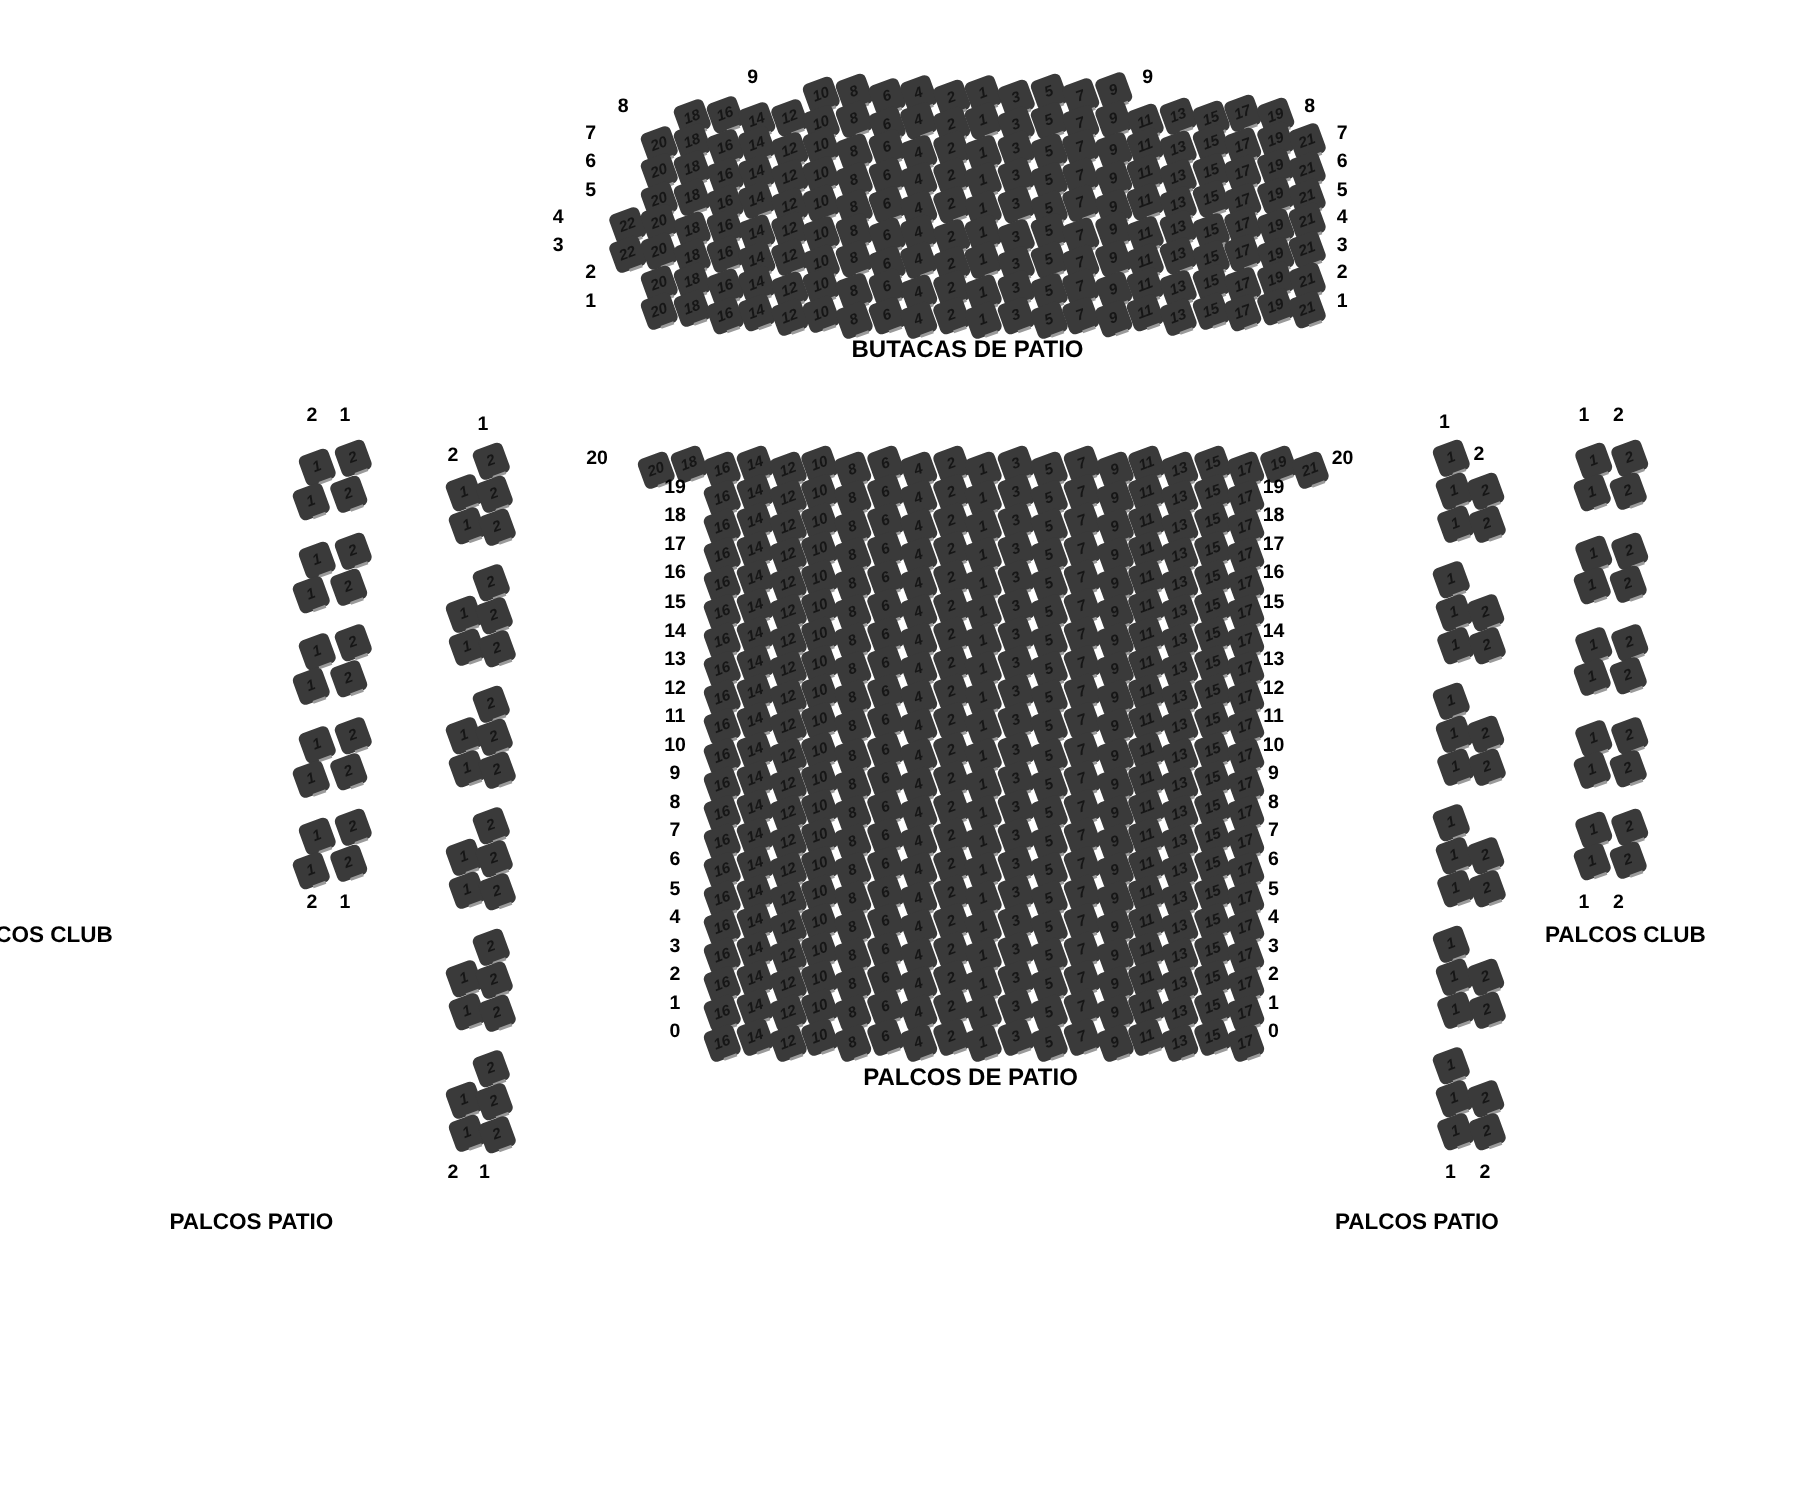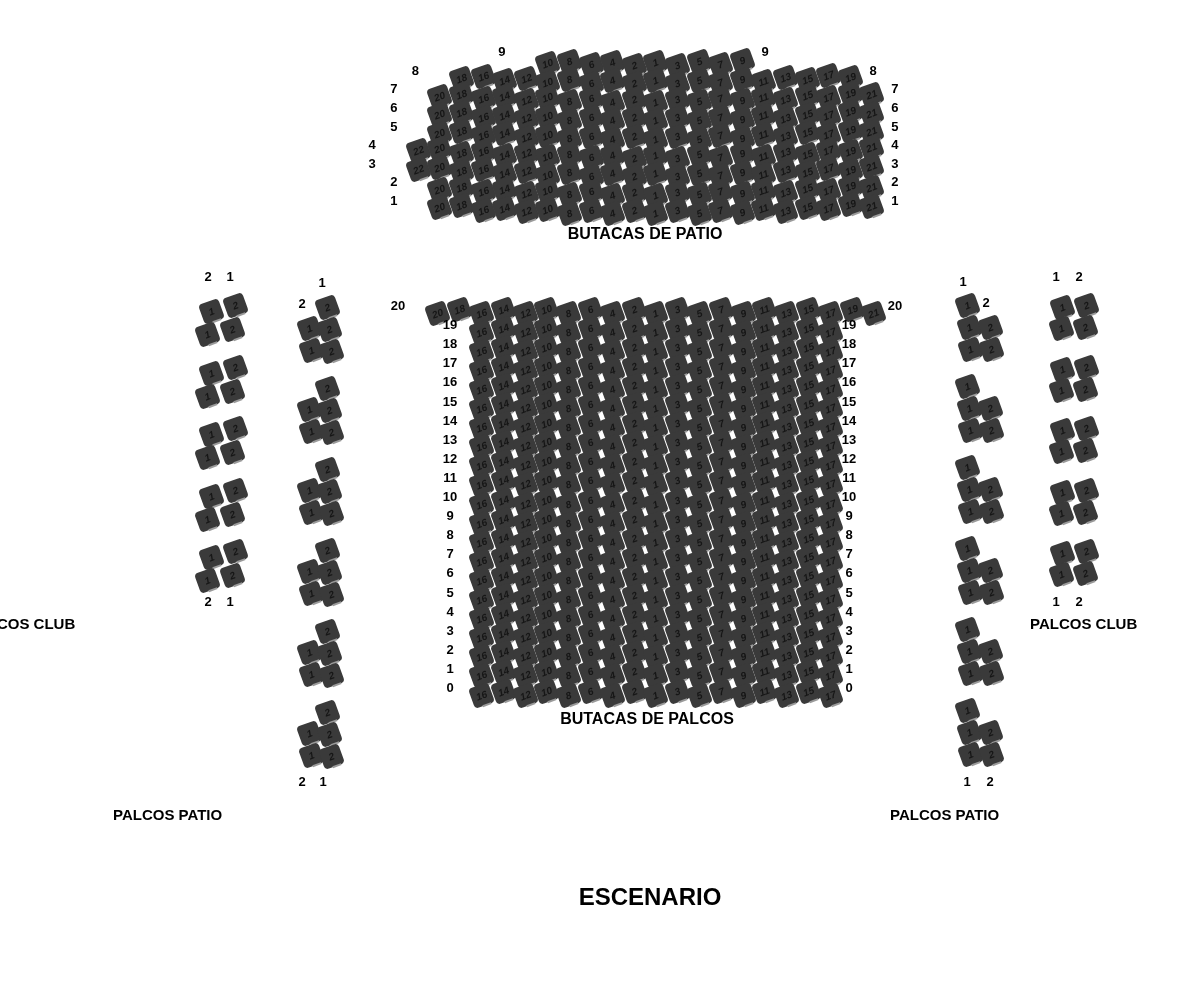--- a/index.html
+++ b/index.html
@@ -1719,21 +1719,21 @@
       </div>
       <div class="seat" style="left: 798px; top: 680.5px;">
         <span>15</span>
       </div>
       <div class="seat" style="left: 819.8px; top: 684.5px;">
         <span>17</span>
       </div>
       <div class="rowlabel" style="left: 450px; top: 687px;">0</div>
       <div class="rowlabel" style="left: 849px; top: 687px;">0</div>
     </div>
-  <div class="sec-title" id="patio-title">BUTACAS DE PALCOS</div>
+  <div class="sec-title" id="patio-title">PALCOS DE PATIO</div>
 
   <div id="palcos-club-left">
       <div class="rowlabel" style="left: 208px; top: 276px;">2</div>
       <div class="rowlabel" style="left: 230px; top: 276px;">1</div>
       <div class="rowlabel" style="left: 208px; top: 601px;">2</div>
       <div class="rowlabel" style="left: 230px; top: 601px;">1</div>
       <div class="seat" style="left: 201px; top: 301px;">
         <span>1</span>
       </div>
       <div class="seat" style="left: 225px; top: 295px;">
@@ -2053,14 +2053,13 @@
       </div>
       <div class="seat" style="left: 960px; top: 744px;">
         <span>1</span>
       </div>
       <div class="seat" style="left: 981px; top: 744px;">
         <span>2</span>
       </div>
     </div>
   <div class="palco-label" id="palcos-patio-right-label">PALCOS PATIO</div>
 
-  <div class="stage">ESCENARIO</div>
 </div>
 
 </body></html>

